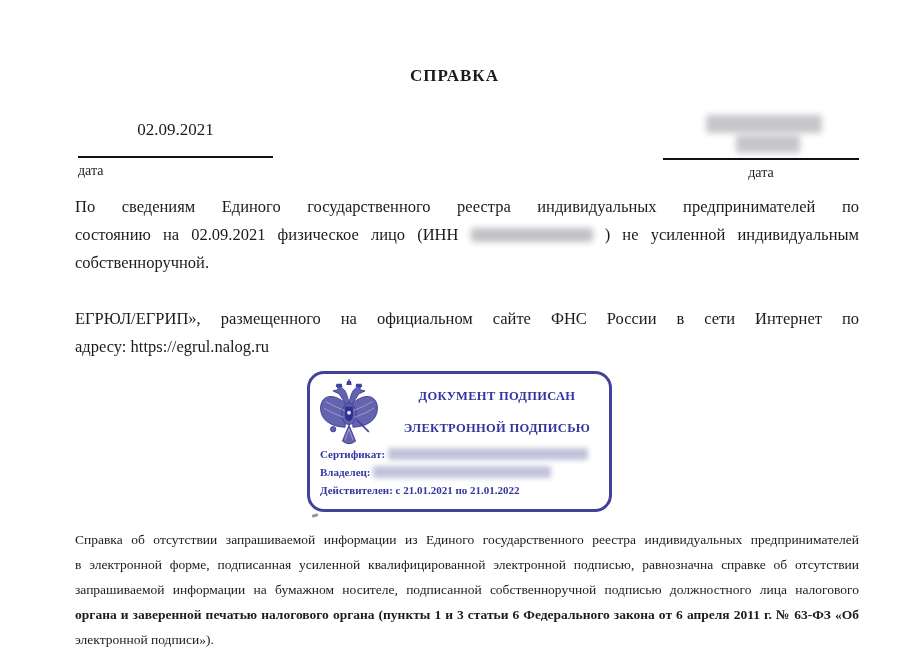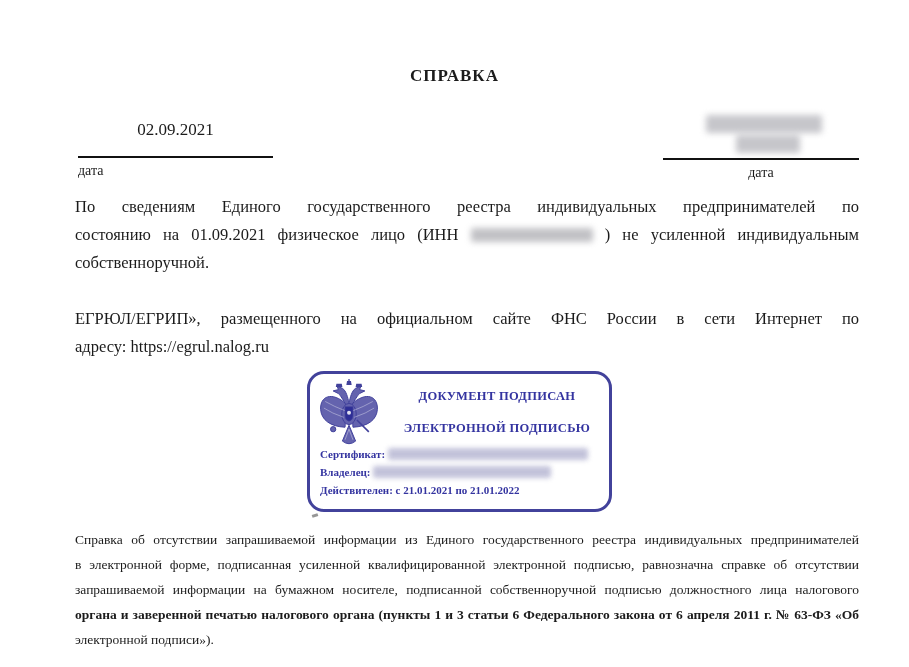--- a/index.html
+++ b/index.html
@@ -74,21 +74,21 @@
   <div class="abs date-line"></div>
   <div class="abs date-label">дата</div>
 
   <div class="abs blur-strip num-blur1"></div>
   <div class="abs blur-strip num-blur2"></div>
   <div class="abs num-line"></div>
   <div class="abs num-label">дата</div>
 
   <div class="abs bline p1l1">По сведениям Единого государственного реестра индивидуальных предпринимателей по</div>
   <div class="abs bline p1l2">
-    <span>состоянию на 01.09.2021 физическое лицо (ИНН</span>
+    <span>состоянию на 02.09.2021 физическое лицо (ИНН</span>
     <span class="inn-blur"></span>
     <span>) не усиленной индивидуальным</span>
   </div>
   <div class="abs bline last p1l3">собственноручной.</div>
 
   <div class="abs bline p2l2">ЕГРЮЛ/ЕГРИП», размещенного на официальном сайте ФНС России в сети Интернет по</div>
   <div class="abs bline last p2l3">адресу: https://egrul.nalog.ru</div>
 
   <div class="abs stamp">
     <svg class="abs stamp-eagle" viewBox="0 0 100 112">

